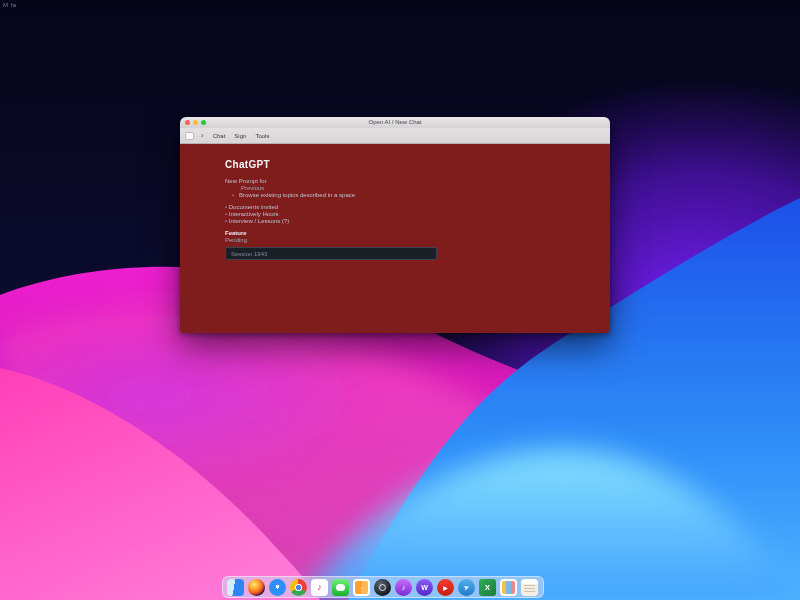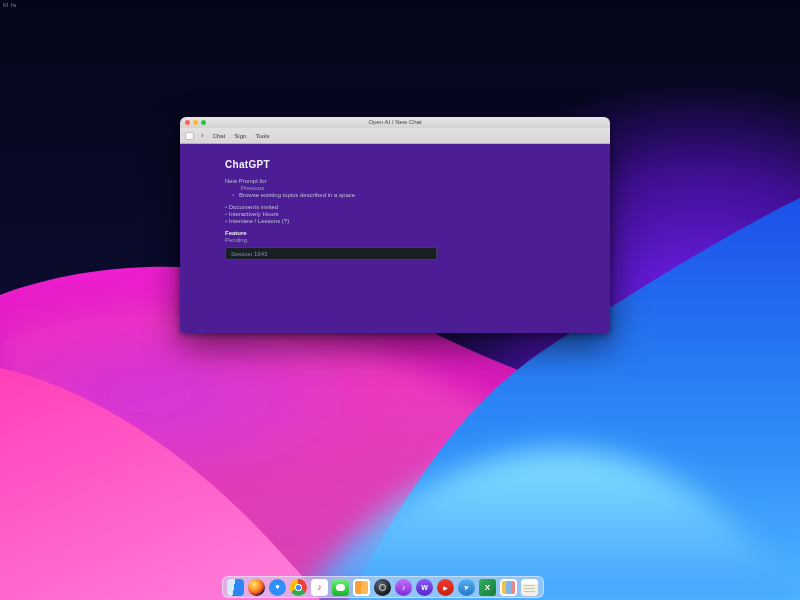--- a/index.html
+++ b/index.html
@@ -42,21 +42,21 @@
     display:flex;align-items:center;gap:9px;padding-left:5px;
   }
   .tb-btn{
     width:9px;height:8px;border-radius:2px;background:#fbfbfb;
     border:1px solid #bdbbbb;box-sizing:border-box;
   }
   .tb-fwd{font-size:8px;color:#555;line-height:8px;margin-left:-2px;}
   .menu-item{font-size:6px;color:#39393d;}
 
   .content{
-    flex:1 1 auto;background:#4c1d95;color:#c7ced8;
+    flex:1 1 auto;background:#7f1d1d;color:#c7ced8;
     padding:15px 20px 0 45px;box-sizing:border-box;
   }
   .content h1{
     margin:0;font-size:10px;font-weight:bold;color:#f2f4f7;letter-spacing:.3px;
   }
   .intro{margin-top:8px;font-size:6px;line-height:7px;color:#b9c2cf;}
   .intro .l2{margin-left:16px;color:#9aa5b4;}
   .intro .l3{margin-left:7px;}
   .dot{display:inline-block;width:7px;color:#8b96a6;}
   .bullets{list-style:none;margin:5px 0 0 0;padding:0;font-size:6px;line-height:7px;color:#b9c2cf;}

